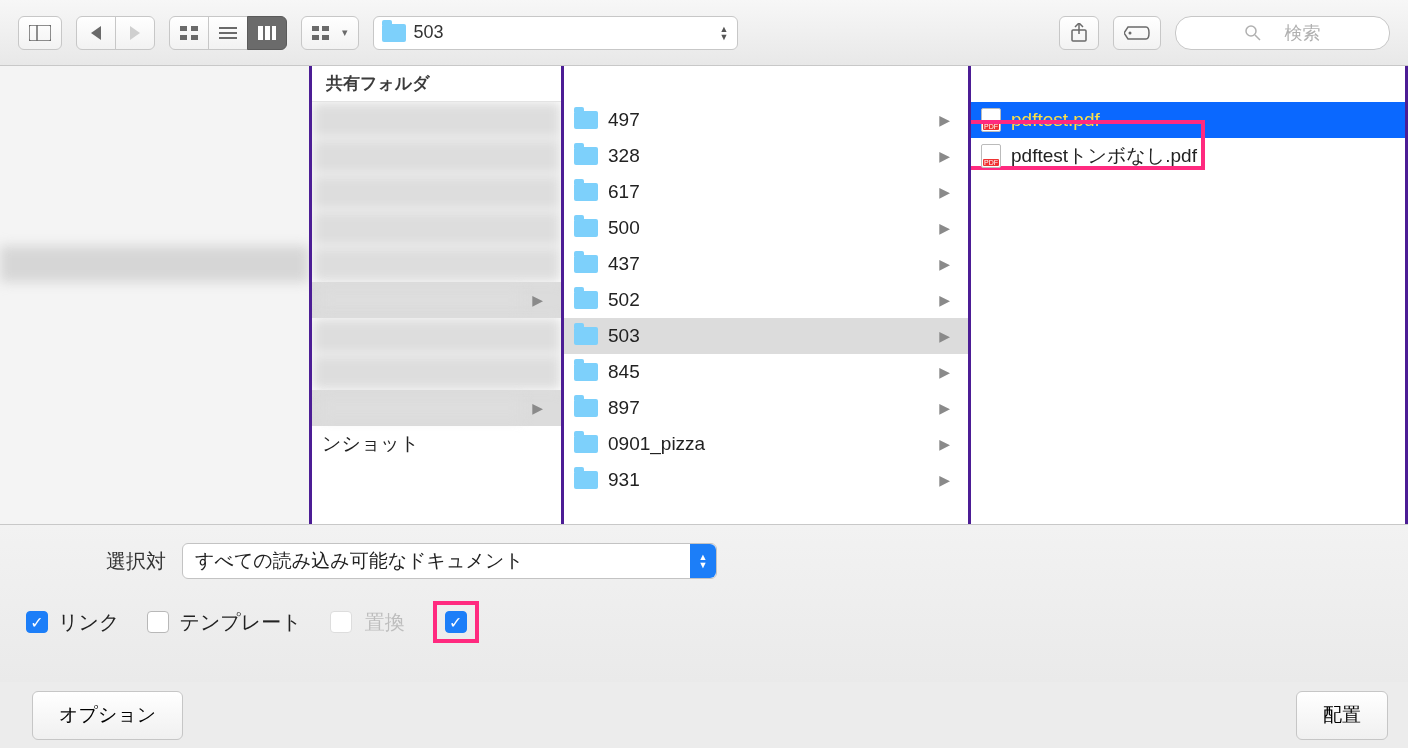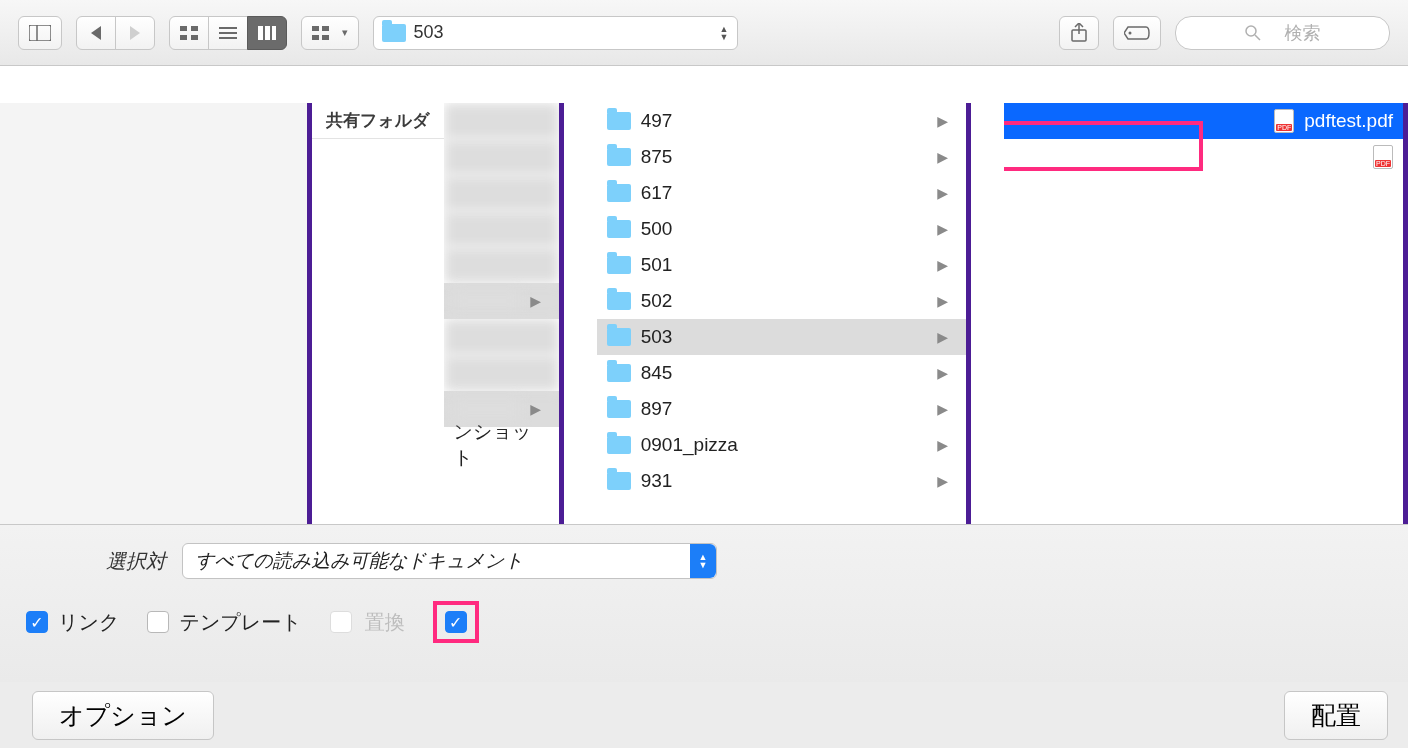--- a/index.html
+++ b/index.html
@@ -21,53 +21,53 @@
 .folder-ico::before{content:"";position:absolute;top:-4px;left:0;width:10px;height:5px;background:#7dd0fb;border-radius:2px 2px 0 0;}
 .file-ico { width:20px; height:24px; background:#fff; border:1px solid #bbb; border-radius:2px; position:relative; }
 .file-ico.pdf::after{content:"PDF";position:absolute;bottom:1px;left:1px;right:1px;font-size:7px;background:#e33;color:#fff;text-align:center;border-radius:1px;}
 .file-ico.ai::after{content:"";position:absolute;top:3px;left:3px;right:3px;height:10px;background:#ffe257;}
 .chev { font-size:14px; color:#8a8a8a; margin-left:auto; margin-right:8px;}
 .chev-left{display:inline-block;width:0;height:0;border-top:7px solid transparent;border-bottom:7px solid transparent;border-right:10px solid currentColor;}
 .chev-right-tri{display:inline-block;width:0;height:0;border-top:7px solid transparent;border-bottom:7px solid transparent;border-left:10px solid currentColor;}
 
 
 .columns { height: 459px; display:flex; background:#fff; border-bottom:1px solid #c8c8c8;}
-.col { border-right:5px solid #4c1d95; overflow:hidden; display:flex; flex-direction:row;margin-top:37px; }
+.col { border-right:3px solid #4c1d95; overflow:hidden; display:flex; flex-direction:column; }
 .col1{width:312px; background:#f4f4f4;}
 .col2{width:252px; background:#fff;}
 .col3{width:407px;}
 .col4{flex:1;}
 .col-header{height:36px;display:flex;align-items:center;padding:0 14px;font-weight:600;color:#3b3b3b;border-bottom:1px solid #e3e3e3; font-size:17px;}
 .col-list{flex:1;overflow:hidden;}
-.row{height:36px;display:flex;align-items:center;padding:0 10px;gap:10px;font-size:19px;justify-content:flex-end;}
+.row{height:36px;display:flex;align-items:center;padding:0 10px;gap:10px;font-size:19px;}
 .row.sel{background:#dcdcdc;}
-.row.selblue{background:#0a68ff;color:#ffffff;}
+.row.selblue{background:#0a68ff;color:#fde047;}
 .blur{filter:blur(6px);background:#ddd;color:transparent;}
 .col1 .row{background:transparent;}
 .col1 .row.highlight{background:#d6d6d6;}
 .col3 .row.sel{background:#dcdcdc;}
 .callout-box{position:absolute;border:4px solid #ff2a7f; pointer-events:none;}
 
 
 .options{height:157px;background:linear-gradient(#f2f2f2,#eaeaea);padding:18px 26px 0 26px;position:relative;}
-.opt-row1{display:flex;align-items:center;gap:16px;margin-bottom:22px;font-style:italic;}
+.opt-row1{display:flex;align-items:center;gap:16px;margin-bottom:22px;}
 .opt-label{font-size:20px;color:#333; width:140px; text-align:right;}
 .select-fake{width:535px;height:36px;background:#fff;border:1px solid #c3c3c3;border-radius:6px;display:flex;align-items:center;padding:0 12px;font-size:19px;position:relative;}
 .select-arrows{position:absolute;right:0;top:0;bottom:0;width:26px;background:#1c7ef8;border-radius:0 6px 6px 0;display:flex;flex-direction:column;align-items:center;justify-content:center;color:#fff;font-size:9px;line-height:8px;}
 .opt-row2{display:flex;align-items:center;gap:28px;}
 .chk{display:flex;align-items:center;gap:10px;font-size:20px;}
 .chkbox{width:22px;height:22px;border:1px solid #b8b8b8;border-radius:4px;background:#fff;display:flex;align-items:center;justify-content:center;color:#fff;font-size:16px;}
 .chkbox.checked{background:#1c7ef8;border-color:#1c7ef8;}
 .chk.dis{color:#bdbdbd;gap:13px;}
 .chk.dis .chkbox{border-color:#ddd;}
 .opt-callout{border:4px solid #ff2a7f;padding:6px 8px;display:inline-flex;}
 
 
 .footer{height:66px;display:flex;align-items:center;padding:0 20px;background:#ececec;}
-.mac-btn{height:49px;padding:0 26px;background:linear-gradient(#ffffff,#f0f0f0);border:1px solid #c6c6c6;border-radius:6px;font-size:25px;display:flex;align-items:center;}
+.mac-btn{height:49px;padding:0 26px;background:linear-gradient(#ffffff,#f0f0f0);border:1px solid #c6c6c6;border-radius:6px;font-size:19px;display:flex;align-items:center;}
 .footer .spacer{flex:1;}
 .footer .mac-btn{margin-left:12px;}
 
 svg{display:block;}
 </style>
 </head>
 <body>
 
 <div class="toolbar">
   <div class="tb-btn">
@@ -192,36 +192,36 @@
   <div class="col col3">
     <div class="col-header" style="visibility:hidden">.</div>
     <div class="col-list" id="col3list">
         <div class="row">
           <span class="folder-ico"></span>
           <span>497</span>
           <span class="chev">▶</span>
         </div>
         <div class="row">
           <span class="folder-ico"></span>
-          <span>875</span>
+          <span>328</span>
           <span class="chev">▶</span>
         </div>
         <div class="row">
           <span class="folder-ico"></span>
           <span>617</span>
           <span class="chev">▶</span>
         </div>
         <div class="row">
           <span class="folder-ico"></span>
           <span>500</span>
           <span class="chev">▶</span>
         </div>
         <div class="row">
           <span class="folder-ico"></span>
-          <span>501</span>
+          <span>437</span>
           <span class="chev">▶</span>
         </div>
         <div class="row">
           <span class="folder-ico"></span>
           <span>502</span>
           <span class="chev">▶</span>
         </div>
         <div class="row sel">
           <span class="folder-ico"></span>
           <span>503</span>
@@ -253,20 +253,21 @@
   <div class="col col4" style="position:relative">
     <div class="col-header" style="visibility:hidden">.</div>
     <div class="col-list" id="col4list" style="position:relative">
         <div class="row selblue">
           <span class="file-ico pdf"></span>
           <span>pdftest.pdf</span>
         </div>
         <div class="callout-box" style="left: -16px; right: 200px; top: 18px; height: 50px;"></div>
         <div class="row">
           <span class="file-ico pdf"></span>
+          <span>pdftestトンボなし.pdf</span>
         </div>
       </div>
   </div>
 
 </div>
 
 <div class="options">
   <div class="opt-row1">
     <div class="opt-label">選択対</div>
     <div class="select-fake">

